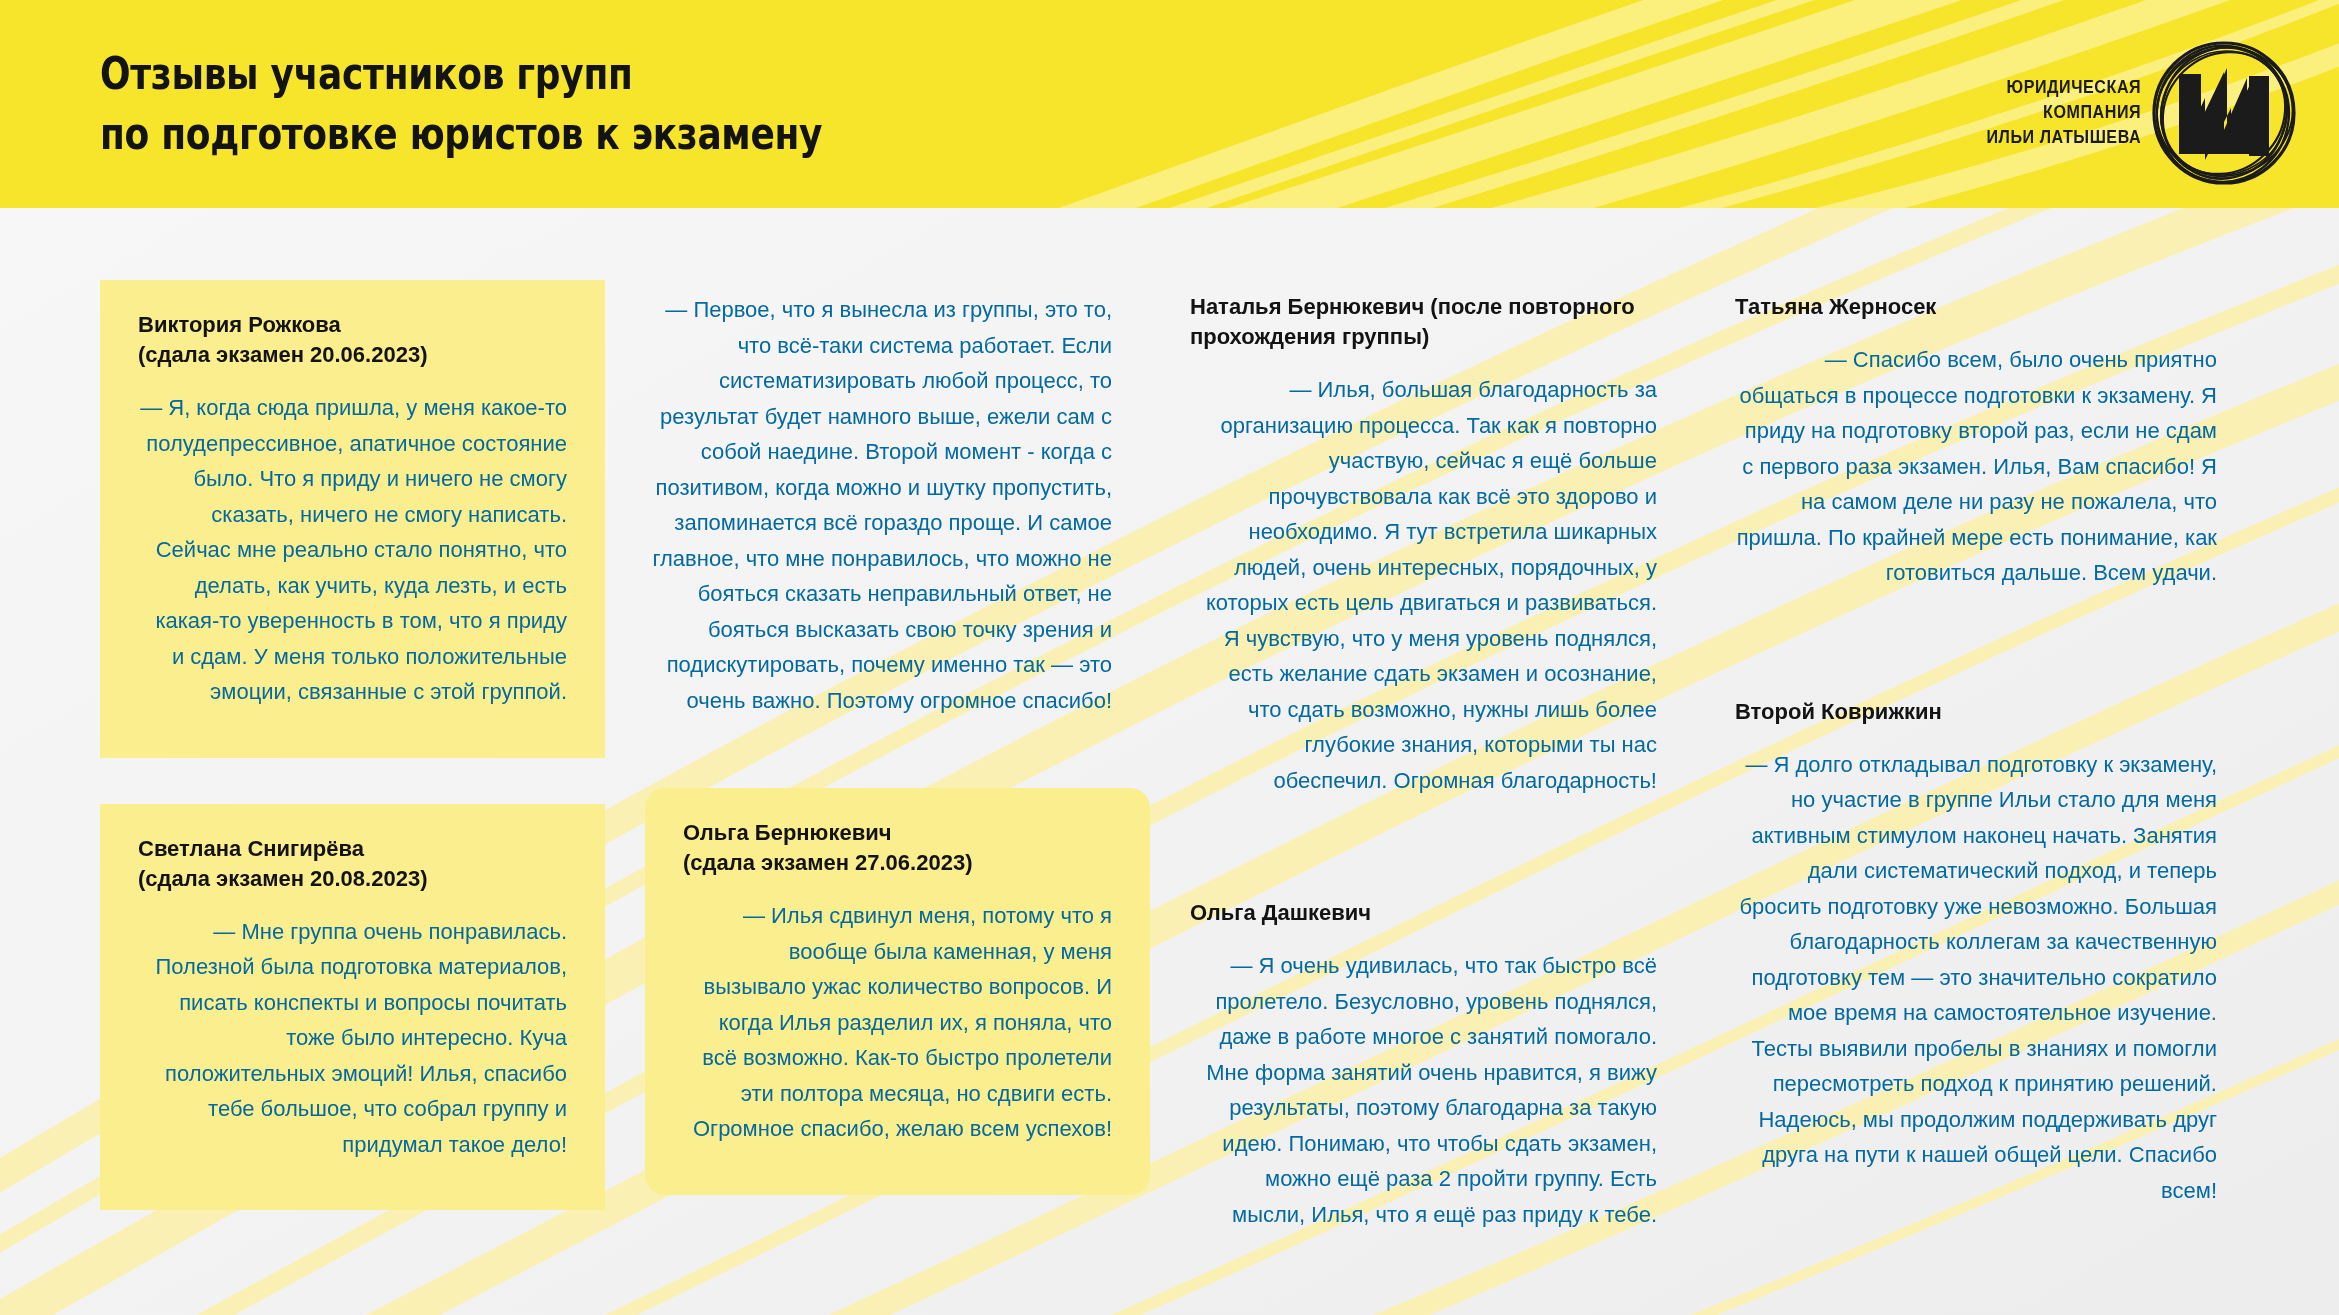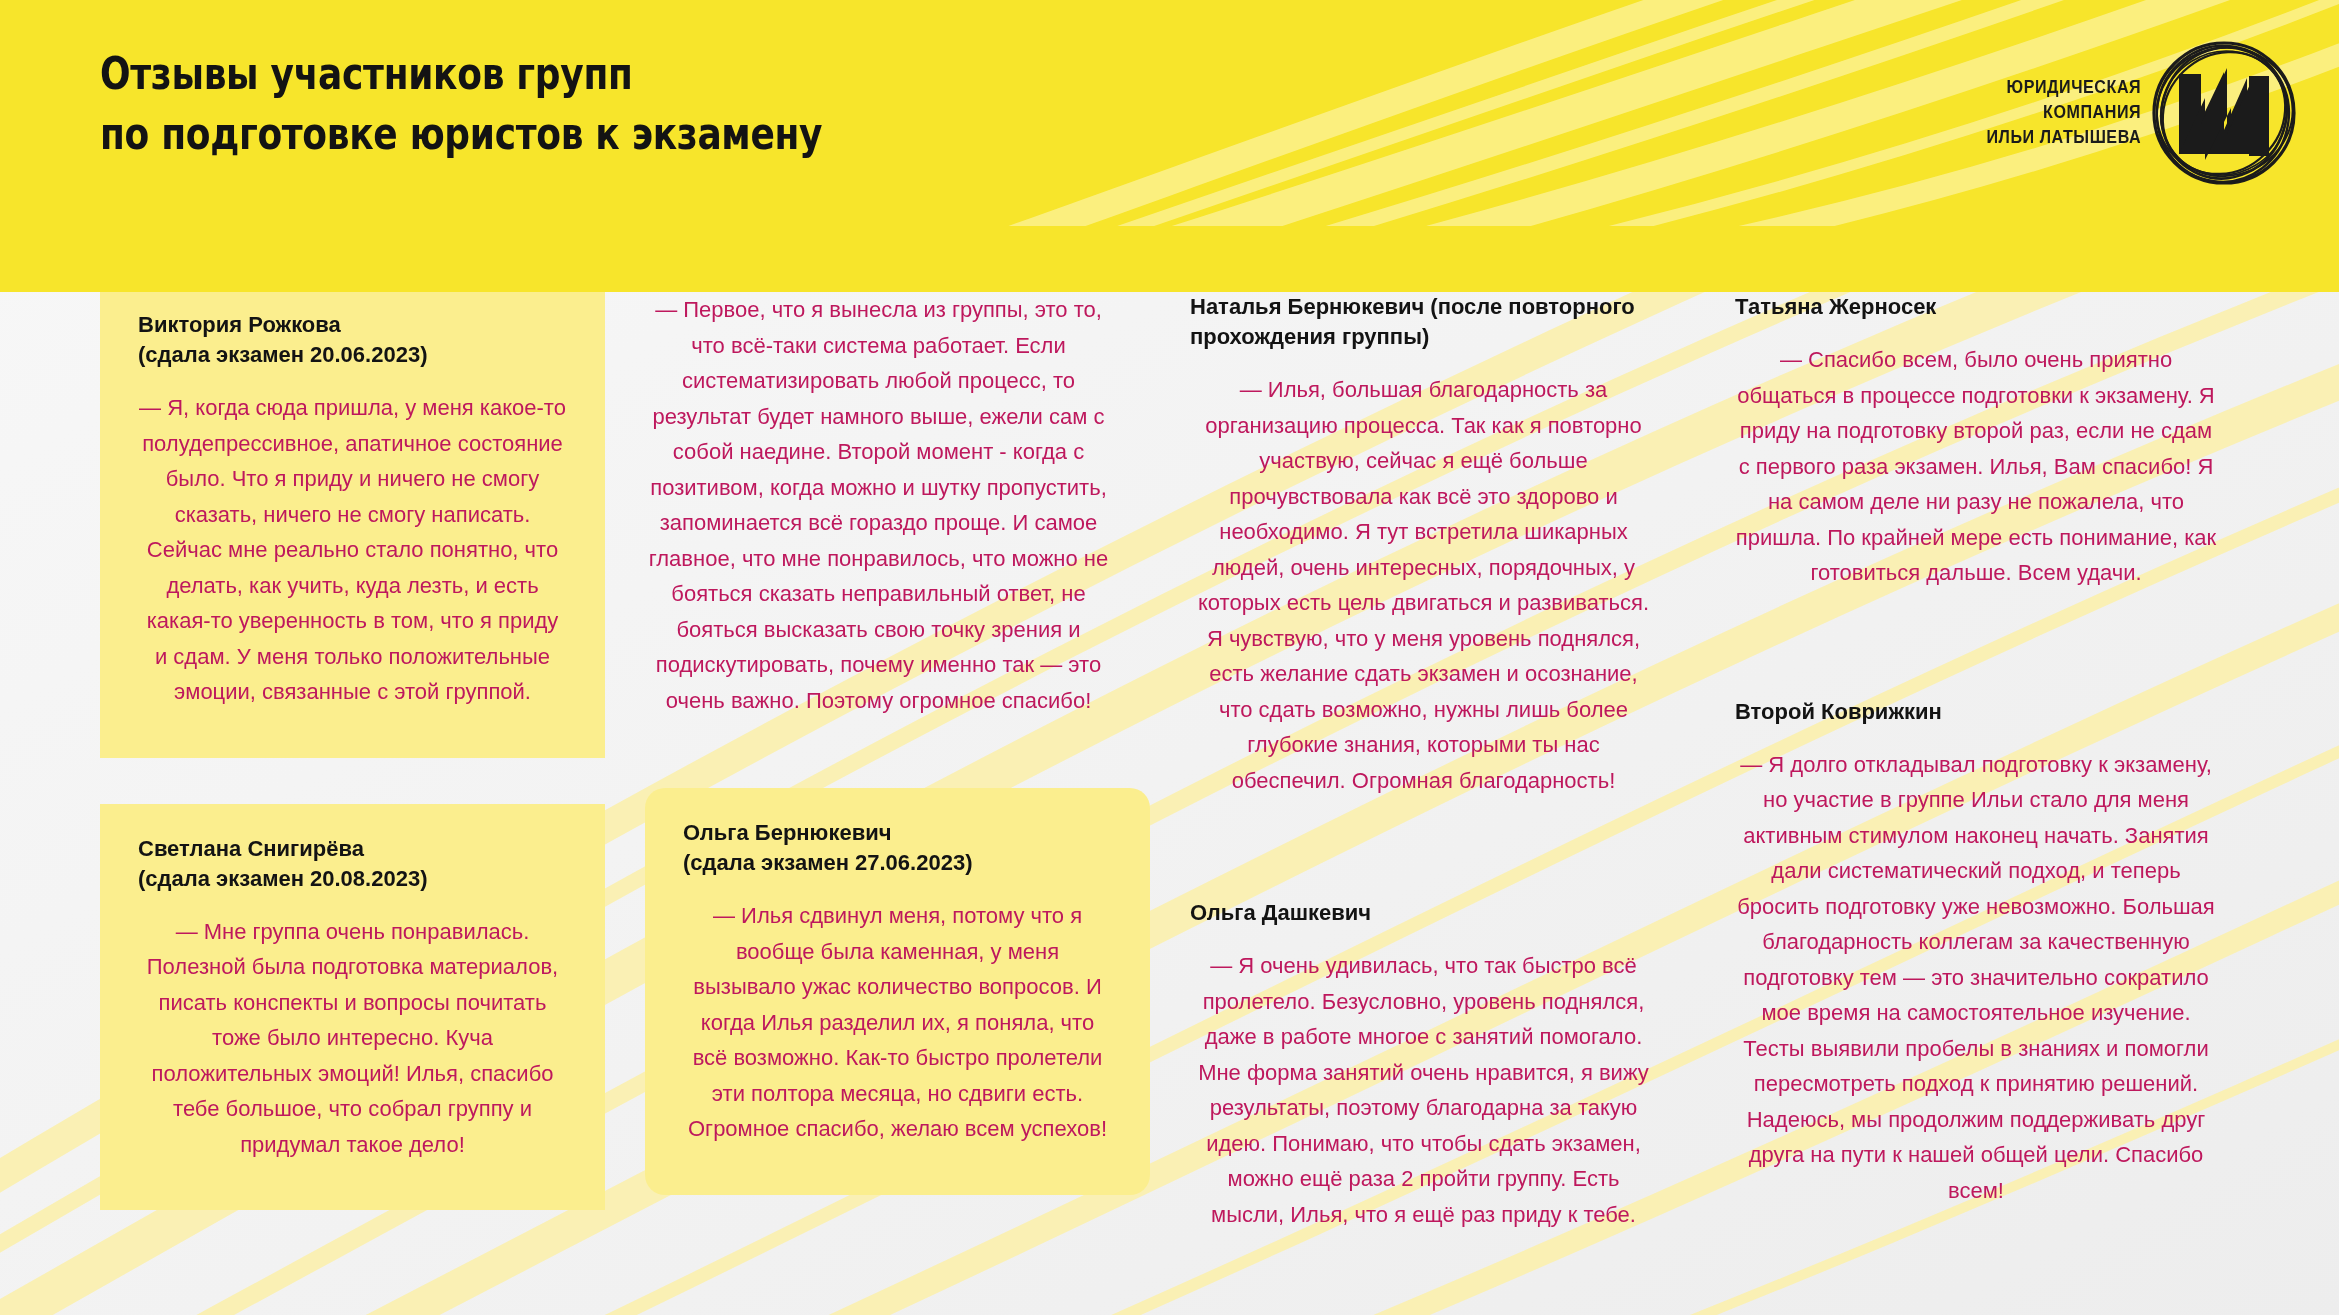--- a/index.html
+++ b/index.html
@@ -26,21 +26,21 @@
     width: 2339px;
     height: 1315px;
     z-index: 0;
   }
 
   
   #header-band {
     position: absolute;
     left: 0; top: 0;
     width: 2339px;
-    height: 292px;
+    height: 208px;
     background: #f7e52b;
     z-index: 2;
     overflow: hidden;
   }
   #header-band-swoosh {
     position: absolute;
     inset: 0;
     width: 2339px;
     height: 226px;
   }
@@ -128,22 +128,22 @@
     line-height: 30px;
     color: #131313;
     margin-bottom: 20px;
     white-space: pre-line;
   }
   .card-body {
     font-family: "Liberation Sans", sans-serif;
     font-weight: 400;
     font-size: 22px;
     line-height: 35.5px;
-    color: #be185d;
-    text-align: center;
+    color: #0369a1;
+    text-align: right;
   }
 
   
   .col-1 .card:first-child { margin-top: 54px; }
   .col-1 .card:last-child  { margin-top: 46px; }
   .col-2 .card:first-child { margin-top: 36px; }
   .col-2 .card:last-child  { margin-top: 0; border-radius: 20px; }
   .col-3 .card:first-child { margin-top: 36px; }
   .col-3 .card:last-child  { margin-top: 22px; }
   .col-4 .card:first-child { margin-top: 36px; }

